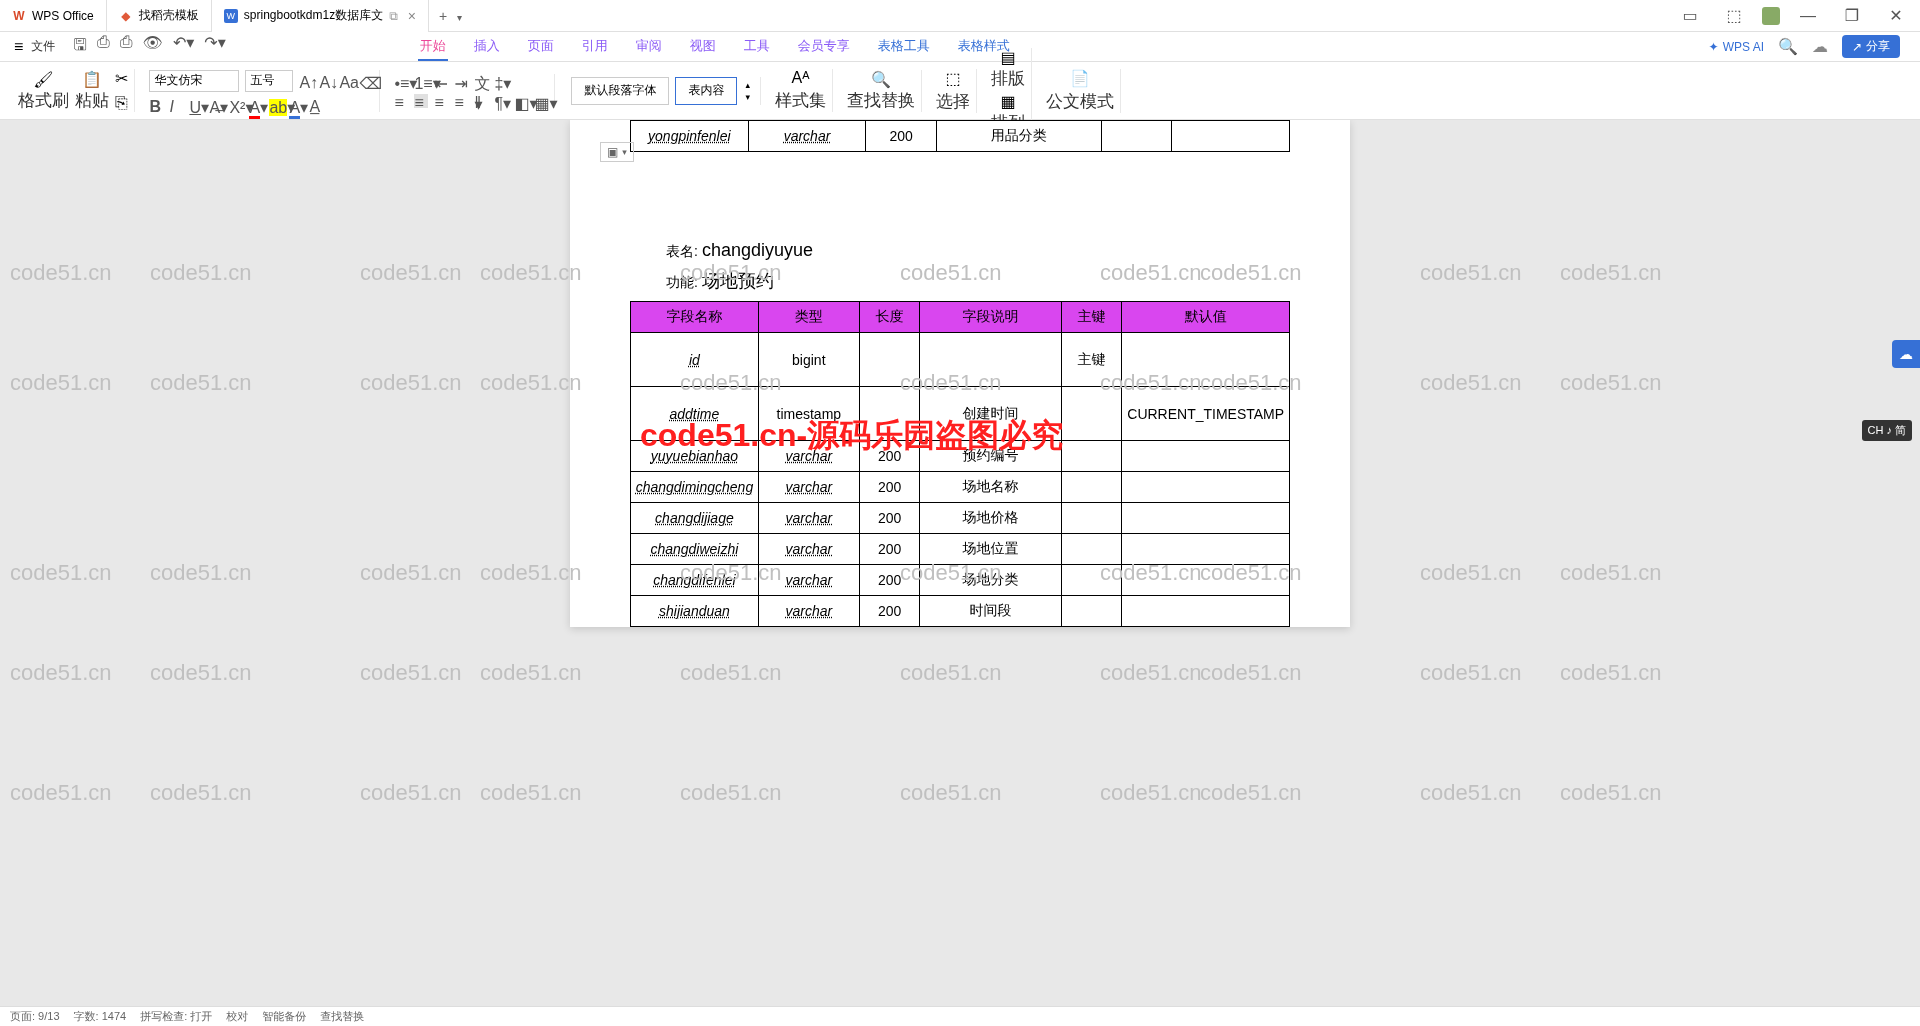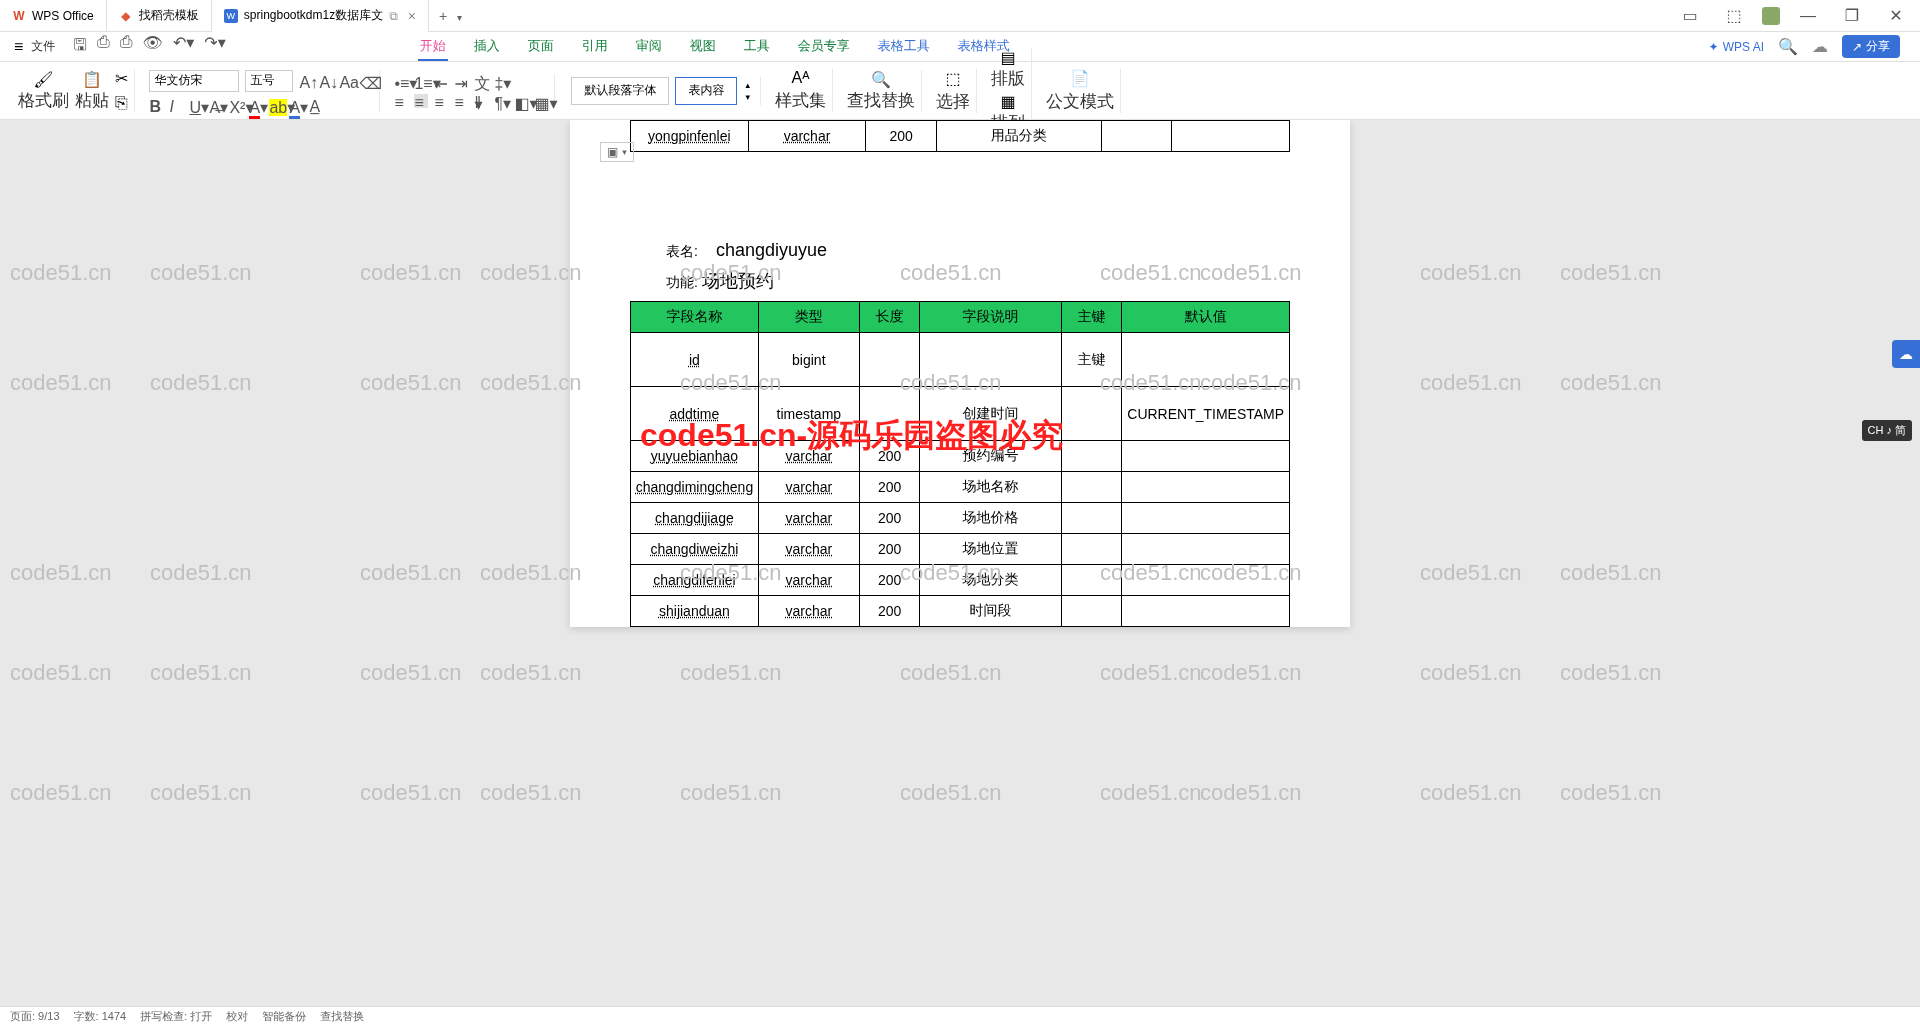--- a/index.html
+++ b/index.html
@@ -10,42 +10,42 @@
 .tab-icon{width:14px;height:14px;display:inline-flex;align-items:center;justify-content:center;}
 .tab-close{margin-left:4px;color:#888;font-size:14px;}
 .add-tab{padding:0 10px;color:#666;font-size:14px;}
 .title-right{margin-left:auto;display:flex;align-items:center;gap:12px;padding-right:8px;}
 .win-btn{width:32px;height:28px;display:flex;align-items:center;justify-content:center;color:#555;}
 .menu-bar{height:30px;background:#fff;display:flex;align-items:center;padding:0 8px;gap:2px;border-bottom:1px solid #e0e0e0;}
 .file-menu{display:flex;align-items:center;gap:8px;padding:0 6px;}
 .file-btn{font-size:12px;color:#333;display:flex;align-items:center;gap:4px;}
 .qat{display:flex;gap:10px;padding:0 10px;color:#555;}
 .menu-tabs{display:flex;gap:24px;margin-left:180px;}
-.menu-tab{font-size:13px;color:#15803d;padding:4px 2px;cursor:pointer;}
+.menu-tab{font-size:13px;color:#8b5cf6;padding:4px 2px;cursor:pointer;}
 .menu-tab.active{color:#ec4899;border-bottom:2px solid #3670d6;}
 .menu-tab.colored{color:#3670d6;}
 .menu-right{margin-left:auto;display:flex;align-items:center;gap:14px;padding-right:12px;}
 .wps-ai{color:#3670d6;font-size:12px;display:flex;align-items:center;gap:4px;}
 .share-btn{background:#3670d6;color:#fff;border-radius:4px;padding:3px 10px;font-size:12px;display:flex;align-items:center;gap:4px;}
 .ribbon{height:58px;background:#fff;display:flex;align-items:center;padding:4px 12px;gap:8px;border-bottom:1px solid #e0e0e0;}
 .ribbon-group{display:flex;flex-direction:column;align-items:center;gap:2px;padding:0 6px;border-right:1px solid #e8e8e8;}
 .ribbon-group.norow{flex-direction:row;}
 .rb-label{font-size:17px;color:#333;}
 .rb-row{display:flex;gap:6px;align-items:center;}
 .font-select{width:90px;height:22px;border:1px solid #ccc;font-size:12px;padding:0 4px;}
 .size-select{width:48px;height:22px;border:1px solid #ccc;font-size:12px;padding:0 4px;}
 .rb-smallicon{width:14px;height:14px;color:#555;}
 .style-box{border:1px solid #ccc;padding:4px 12px;font-size:12px;margin:0 2px;height:28px;display:flex;align-items:center;}
 .doc-area{position:absolute;top:120px;left:0;right:0;bottom:20px;background:#e8e8e8;overflow:hidden;}
 .page{position:absolute;left:50%;transform:translateX(-50%);top:0;width:780px;background:#fff;box-shadow:0 2px 8px rgba(0,0,0,0.15);padding:0 60px;}
 .page-handle{position:absolute;left:30px;top:22px;border:1px solid #ccc;padding:2px 6px;font-size:12px;color:#666;display:flex;align-items:center;gap:4px;}
 .db-table{width:100%;border-collapse:collapse;font-family:"SimSun",serif;}
 .db-table td,.db-table th{border:1px solid #000;padding:6px 4px;text-align:center;font-size:14px;vertical-align:middle;}
-.db-table th{background:#22c55e;font-weight:normal;}
-.underlined{text-decoration:underline dotted;}
+.db-table th{background:#d946ef;font-weight:normal;}
+.underlined{text-decoration:underline dotted;font-style:italic;}
 .table-info{font-family:"SimSun",serif;font-size:14px;margin:8px 0;display:flex;align-items:baseline;}
 .table-info .val{font-size:18px;margin-left:4px;}
 .watermark-text{position:absolute;color:#ff2020;font-size:32px;font-weight:bold;z-index:50;white-space:nowrap;}
 .wm{position:absolute;color:#c0c0c0;font-size:22px;font-weight:500;z-index:5;pointer-events:none;}
 .status-bar{position:absolute;bottom:0;left:0;right:0;height:20px;background:#fff;border-top:1px solid #ddd;font-size:11px;color:#666;display:flex;align-items:center;padding:0 10px;gap:14px;}
 .side-widget{position:absolute;right:0;top:340px;background:#3670d6;color:#fff;width:28px;height:28px;border-radius:4px 0 0 4px;display:flex;align-items:center;justify-content:center;font-size:14px;}
 .ime-badge{position:absolute;right:8px;top:420px;background:#333;color:#fff;font-size:11px;padding:3px 6px;border-radius:3px;}
 .col1{width:100px}.col2{width:100px}.col3{width:60px}.col4{width:140px}.col5{width:60px}.col6{width:100px}
 </style>
 </head>
@@ -227,21 +227,21 @@
         <td class="col3">200</td>
         <td class="col4">用品分类</td>
         <td class="col5"></td>
         <td class="col6"></td>
       </tr>
     </tbody>
       </table>
 
     <div style="height:80px;"></div>
 
-    <div class="table-info" style="margin-left:36px;gap:14px;">
+    <div class="table-info" style="margin-left:36px;">
       <span>表名:</span>
       <span class="val">changdiyuyue</span>
     </div>
     <div class="table-info" style="margin-left:36px;">
       <span>功能:</span>
       <span class="val">场地预约</span>
     </div>
 
     <table class="db-table" style="margin-top:6px;">
       <tbody>

